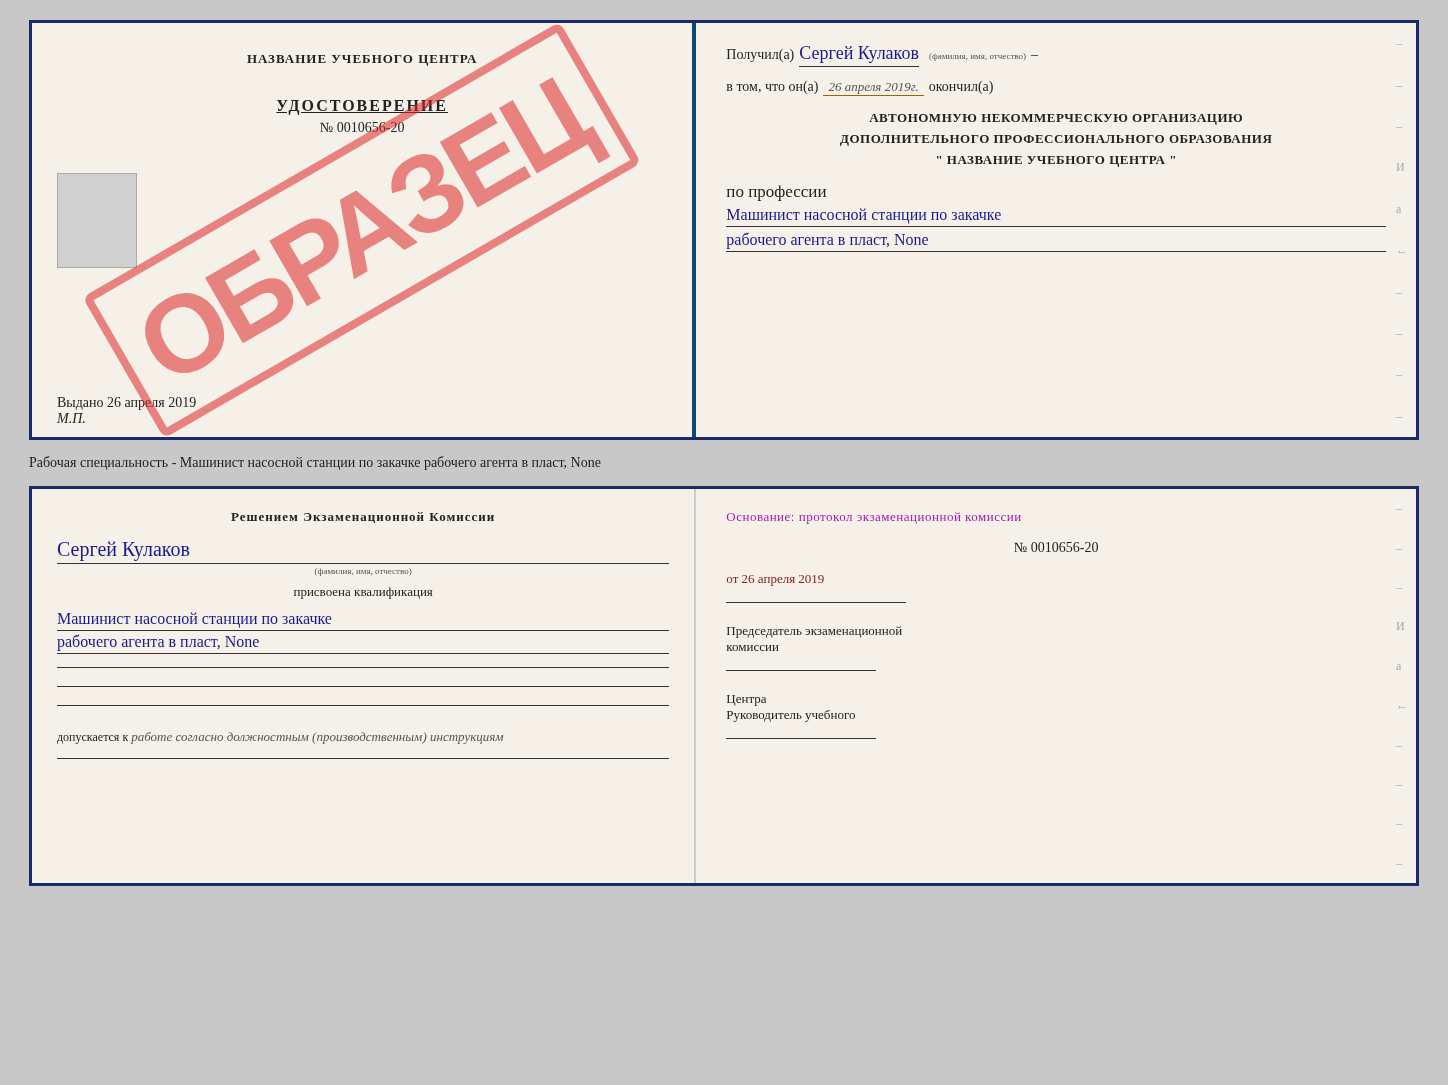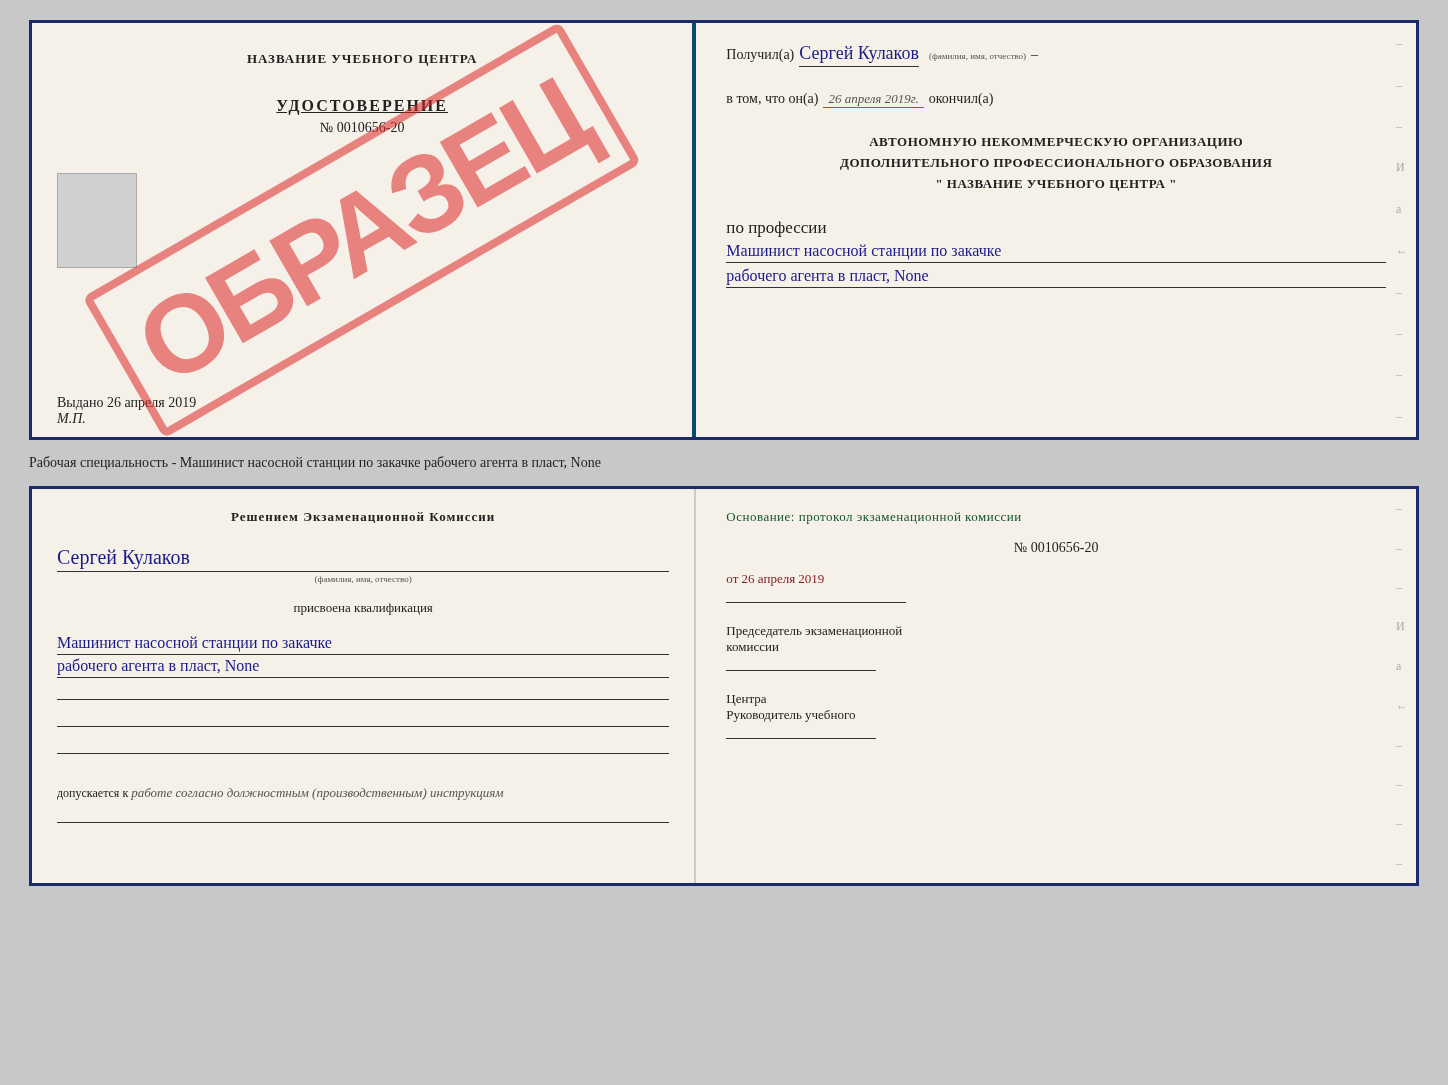--- a/index.html
+++ b/index.html
@@ -37,21 +37,21 @@
       display: flex;
       flex-direction: column;
       align-items: center;
     }
 
     .right-panel {
       width: 52%;
       padding: 20px 30px;
       display: flex;
       flex-direction: column;
-      gap: 24px;
+      gap: 12px;
       position: relative;
     }
 
     .center-title {
       text-align: center;
       font-size: 13px;
       font-weight: bold;
       letter-spacing: 1px;
       color: #222;
       text-transform: uppercase;
@@ -225,21 +225,21 @@
       min-height: 400px;
       overflow: hidden;
     }
 
     .bottom-left {
       width: 48%;
       border-right: 2px solid #ccc;
       padding: 20px 25px;
       display: flex;
       flex-direction: column;
-      gap: 16px;
+      gap: 8px;
       position: relative;
     }
 
     .bottom-right {
       width: 52%;
       padding: 20px 30px;
       display: flex;
       flex-direction: column;
       gap: 10px;
       position: relative;
@@ -302,21 +302,21 @@
     }
 
     .bottom-line {
       border-bottom: 1px solid #333;
       width: 100%;
       margin: 5px 0;
     }
 
     .osnovanie-title {
       font-size: 13px;
-      color: #14532d;
+      color: #a21caf;
       letter-spacing: 0.5px;
       font-family: Liberation Serif, serif;
     }
 
     .protokol-number {
       text-align: center;
       font-size: 14px;
       color: #222;
       margin: 5px 0;
     }

